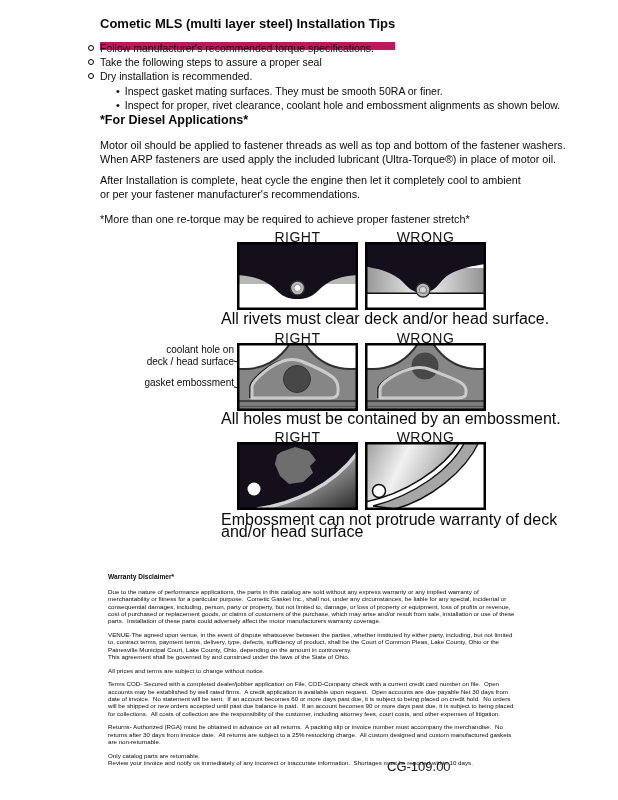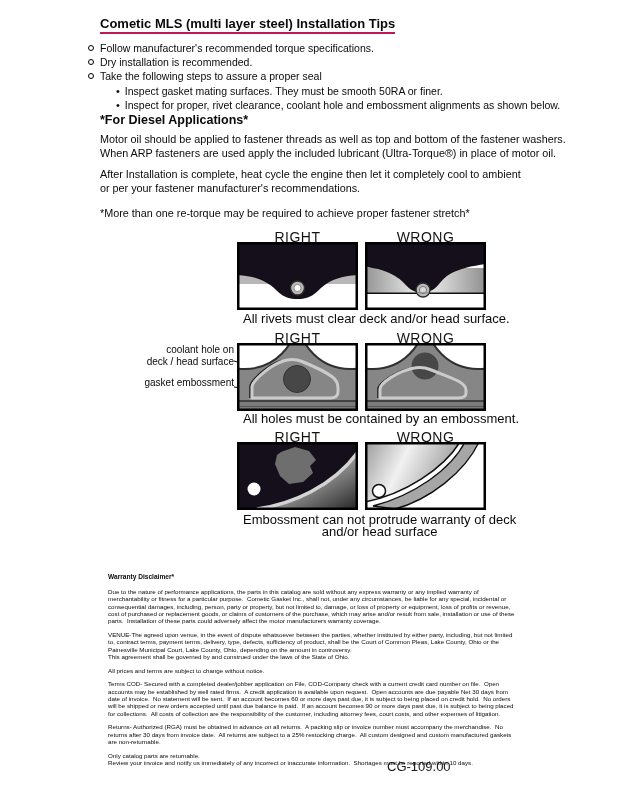--- a/index.html
+++ b/index.html
@@ -2,36 +2,36 @@
 <html><head>
 <meta charset="utf-8">
 <style>
   html,body{margin:0;padding:0;}
   body{
     width:618px;height:800px;background:#ffffff;position:relative;overflow:hidden;
     font-family:"Liberation Sans","DejaVu Sans",sans-serif;color:#0a0a0a;
   }
   .page{position:absolute;inset:0;}
   .title{position:absolute;left:100px;top:16px;font-size:13px;font-weight:bold;margin:0;}
-  .title .u{border-bottom:2px solid #be185d;padding-bottom:1px;}
+  .title .u{border-bottom:8px solid #be185d;padding-bottom:11px;}
   .bullets{position:absolute;left:88px;top:41px;font-size:10.5px;}
   .b-row{display:flex;align-items:flex-start;line-height:14.2px;white-space:nowrap;}
   .b-row .ring{width:4px;height:4px;border:1px solid #000;border-radius:50%;margin:4px 6px 0 0;flex:0 0 auto;}
   .b-row.sub{padding-left:28px;}
   .b-row .dot{margin:0 5px 0 0;font-size:11px;}
   .diesel{position:absolute;left:100px;top:113px;font-size:10.8px;}
-  .d-head{font-weight:bold;font-size:12.5px;margin:0 0 6px 0;}
+  .d-head{font-weight:bold;font-size:12.5px;margin:0 0 12px 0;}
   .para{margin:0 0 8px 0;}
   .para .ln{line-height:13.5px;white-space:nowrap;}
   .note{margin-top:12px;white-space:nowrap;}
   .fig-label{position:absolute;width:121px;text-align:center;font-size:14px;letter-spacing:.5px;color:#141414;}
   .lblL{left:237px;} .lblR{left:365px;}
   .box{position:absolute;width:121px;height:68px;}
   .boxL{left:237px;} .boxR{left:365px;}
-  .cap{position:absolute;left:243px;font-size:13px;line-height:12px;color:#0a0a0a;white-space:nowrap;text-align:center;}
+  .cap{position:absolute;left:221px;font-size:16px;line-height:12px;color:#0a0a0a;white-space:nowrap;}
   .callout{position:absolute;left:96px;width:138px;text-align:right;font-size:10px;line-height:11.5px;}
   .leader{position:absolute;left:234px;top:348px;}
   .disc{position:absolute;left:108px;top:573px;width:410px;}
   .disc-h{font-weight:bold;font-size:6.6px;margin:0 0 8px 0;}
   .fine{font-size:6.2px;line-height:7.3px;margin:0 0 6.5px 0;white-space:pre-wrap;}
   .footer-code{position:absolute;left:387px;top:759px;font-size:13px;color:#1a1a1a;}
 </style>
 </head>
 <body>
 
@@ -39,25 +39,25 @@
 
   <h1 class="title"><span class="u">Cometic MLS (multi layer steel) Installation Tips</span></h1>
 
   <div class="bullets">
     <div class="b-row">
         <span class="ring"></span>
         <span>Follow manufacturer's recommended torque specifications.</span>
       </div>
     <div class="b-row">
         <span class="ring"></span>
-        <span>Dry installation is recommended.</span>
+        <span>Take the following steps to assure a proper seal</span>
       </div>
     <div class="b-row">
         <span class="ring"></span>
-        <span>Take the following steps to assure a proper seal</span>
+        <span>Dry installation is recommended.</span>
       </div>
     <div class="b-row sub">
         <span class="dot">•</span>
         <span>Inspect gasket mating surfaces.  They must be smooth 50RA or finer.</span>
       </div>
     <div class="b-row sub">
         <span class="dot">•</span>
         <span>Inspect for proper, rivet clearance, coolant hole and embossment alignments as shown below.</span>
       </div>
   </div>

